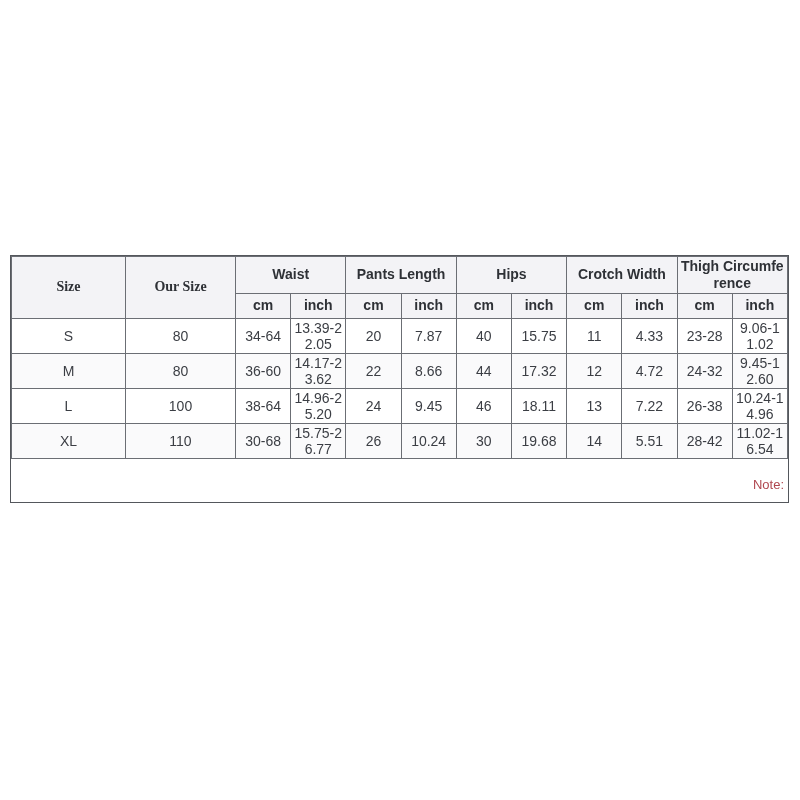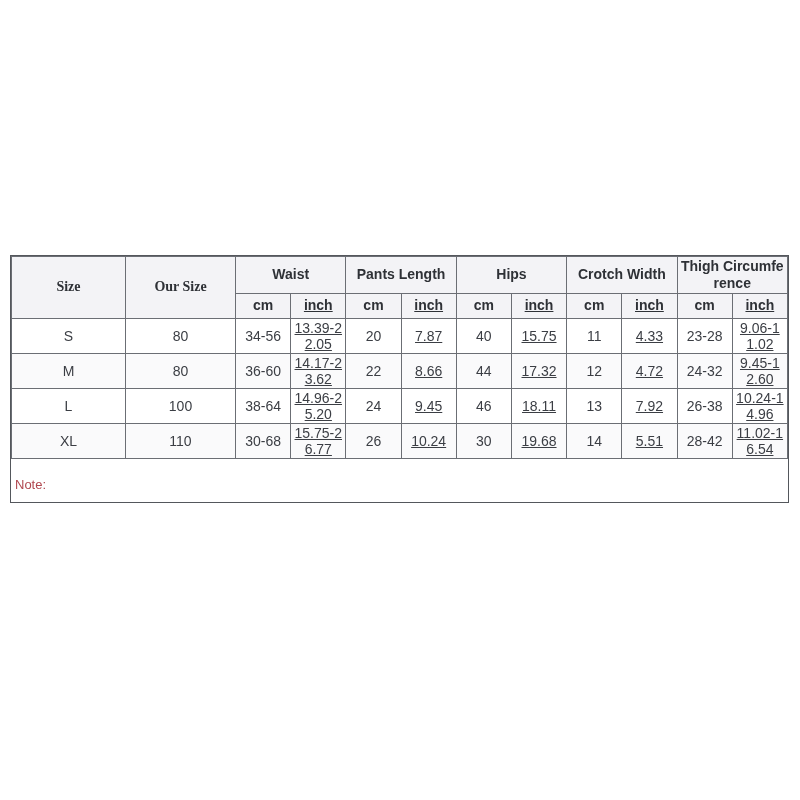--- a/index.html
+++ b/index.html
@@ -51,24 +51,24 @@
   th.span-cell    { height: auto; font-family: Liberation Serif, serif; }
   td {
     color: #3b3e44;
     font-size: 14px;
     height: 33px;
     line-height: 1.15;
     word-break: break-all;
     background: #ffffff;
   }
   tbody tr:nth-child(even) td { background: #fafafb; }
-  th.light-div, td.light-div { border-left: 1px solid #aeaeb4; text-decoration: underline; }
+  th.light-div, td.light-div { border-left: 1px solid #aeaeb4; }
   .note {
     padding: 16px 4px 8px 4px;
-    text-align: left;
+    text-align: right;
     color: #b0474f;
     font-size: 13px;
     line-height: 19px;
     background: #ffffff;
   }
   .note-title { margin-bottom: 0; }
 </style>
 </head>
 <body>
 
@@ -109,21 +109,21 @@
           <th>cm</th>
           <th class="light-div">inch</th>
           <th>cm</th>
           <th class="light-div">inch</th>
         </tr>
       </thead>
       <tbody>
         <tr>
           <td>S</td>
           <td>80</td>
-          <td>34-56</td>
+          <td>34-64</td>
           <td class="light-div">13.39-22.05</td>
           <td>20</td>
           <td class="light-div">7.87</td>
           <td>40</td>
           <td class="light-div">15.75</td>
           <td>11</td>
           <td class="light-div">4.33</td>
           <td>23-28</td>
           <td class="light-div">9.06-11.02</td>
         </tr>
@@ -144,21 +144,21 @@
         <tr>
           <td>L</td>
           <td>100</td>
           <td>38-64</td>
           <td class="light-div">14.96-25.20</td>
           <td>24</td>
           <td class="light-div">9.45</td>
           <td>46</td>
           <td class="light-div">18.11</td>
           <td>13</td>
-          <td class="light-div">7.92</td>
+          <td class="light-div">7.22</td>
           <td>26-38</td>
           <td class="light-div">10.24-14.96</td>
         </tr>
         <tr>
           <td>XL</td>
           <td>110</td>
           <td>30-68</td>
           <td class="light-div">15.75-26.77</td>
           <td>26</td>
           <td class="light-div">10.24</td>

